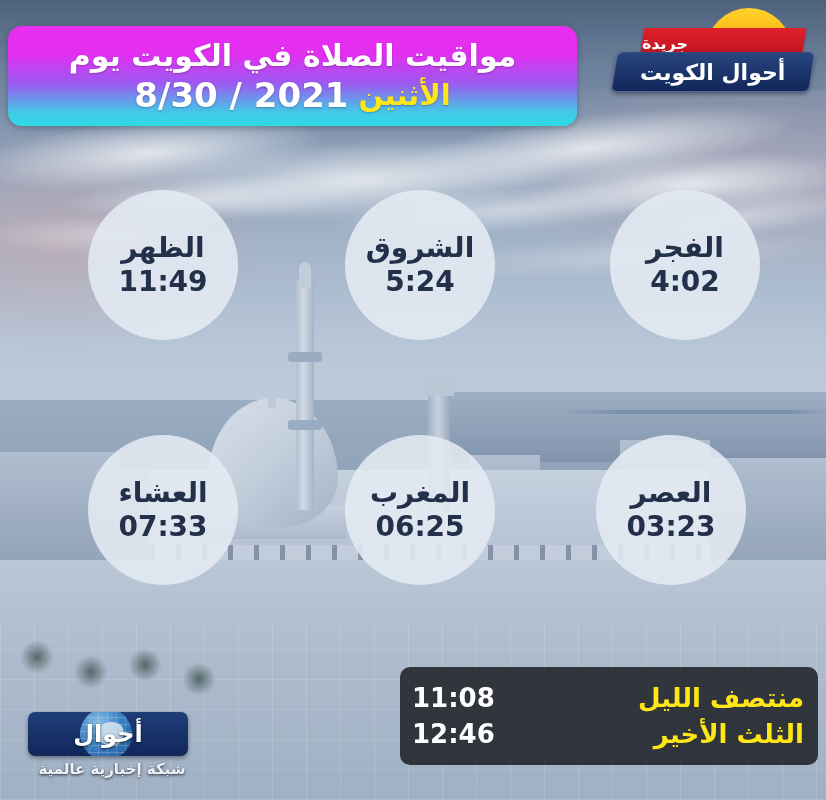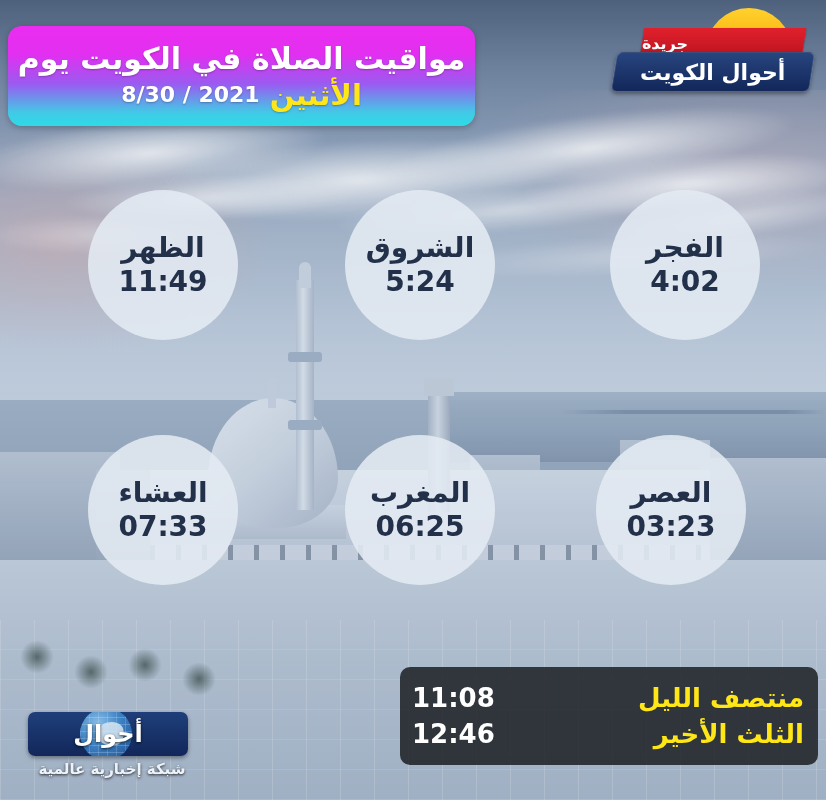--- a/index.html
+++ b/index.html
@@ -115,34 +115,34 @@
     position:absolute; left:0; top:620px; width:826px; height:180px;
     background:
       repeating-linear-gradient(90deg, rgba(255,255,255,.25) 0 1px, rgba(255,255,255,0) 1px 34px),
       repeating-linear-gradient(0deg, rgba(255,255,255,.18) 0 1px, rgba(255,255,255,0) 1px 30px);
     opacity:.7;
   }
   .bg-desat { position:absolute; inset:0; background:rgba(120,140,165,.10); }
 
   
   .title-banner {
-    position:absolute; left:8px; top:26px; width:467px; height:100px;
+    position:absolute; left:8px; top:26px; width:569px; height:100px;
     border-radius:14px;
     background:linear-gradient(180deg,#eb2df0 0%, #e22ff0 28%, #9a5bf0 58%, #43c8e6 86%, #2bdce6 100%);
     display:flex; flex-direction:column; align-items:center; justify-content:center;
     gap:2px; direction:rtl;
     box-shadow:0 2px 6px rgba(0,0,0,.25);
   }
   .title-line1 {
     color:#ffffff; font-size:30px; font-weight:bold; letter-spacing:0px;
     text-shadow:0 1px 2px rgba(0,0,0,.25); white-space:nowrap;
   }
   .title-line2 { display:flex; align-items:center; gap:10px; direction:rtl; white-space:nowrap; }
   .title-day { color:#ffe617; font-size:29px; font-weight:bold; text-shadow:0 1px 2px rgba(0,0,0,.25); }
-  .title-date { color:#ffffff; font-size:22px; font-weight:bold; text-shadow:0 1px 2px rgba(0,0,0,.25); direction:ltr; }
+  .title-date { color:#ffffff; font-size:34px; font-weight:bold; text-shadow:0 1px 2px rgba(0,0,0,.25); direction:ltr; }
 
   
   .np-logo { position:absolute; right:8px; top:4px; width:210px; height:96px; }
   .np-sun {
     position:absolute; right:26px; top:4px; width:86px; height:44px;
     border-radius:44px 44px 0 0;
     background:linear-gradient(180deg,#ffd12e 0%, #fbb713 70%, #f2a205 100%);
   }
   .np-red {
     position:absolute; right:14px; top:24px; width:162px; height:30px;

